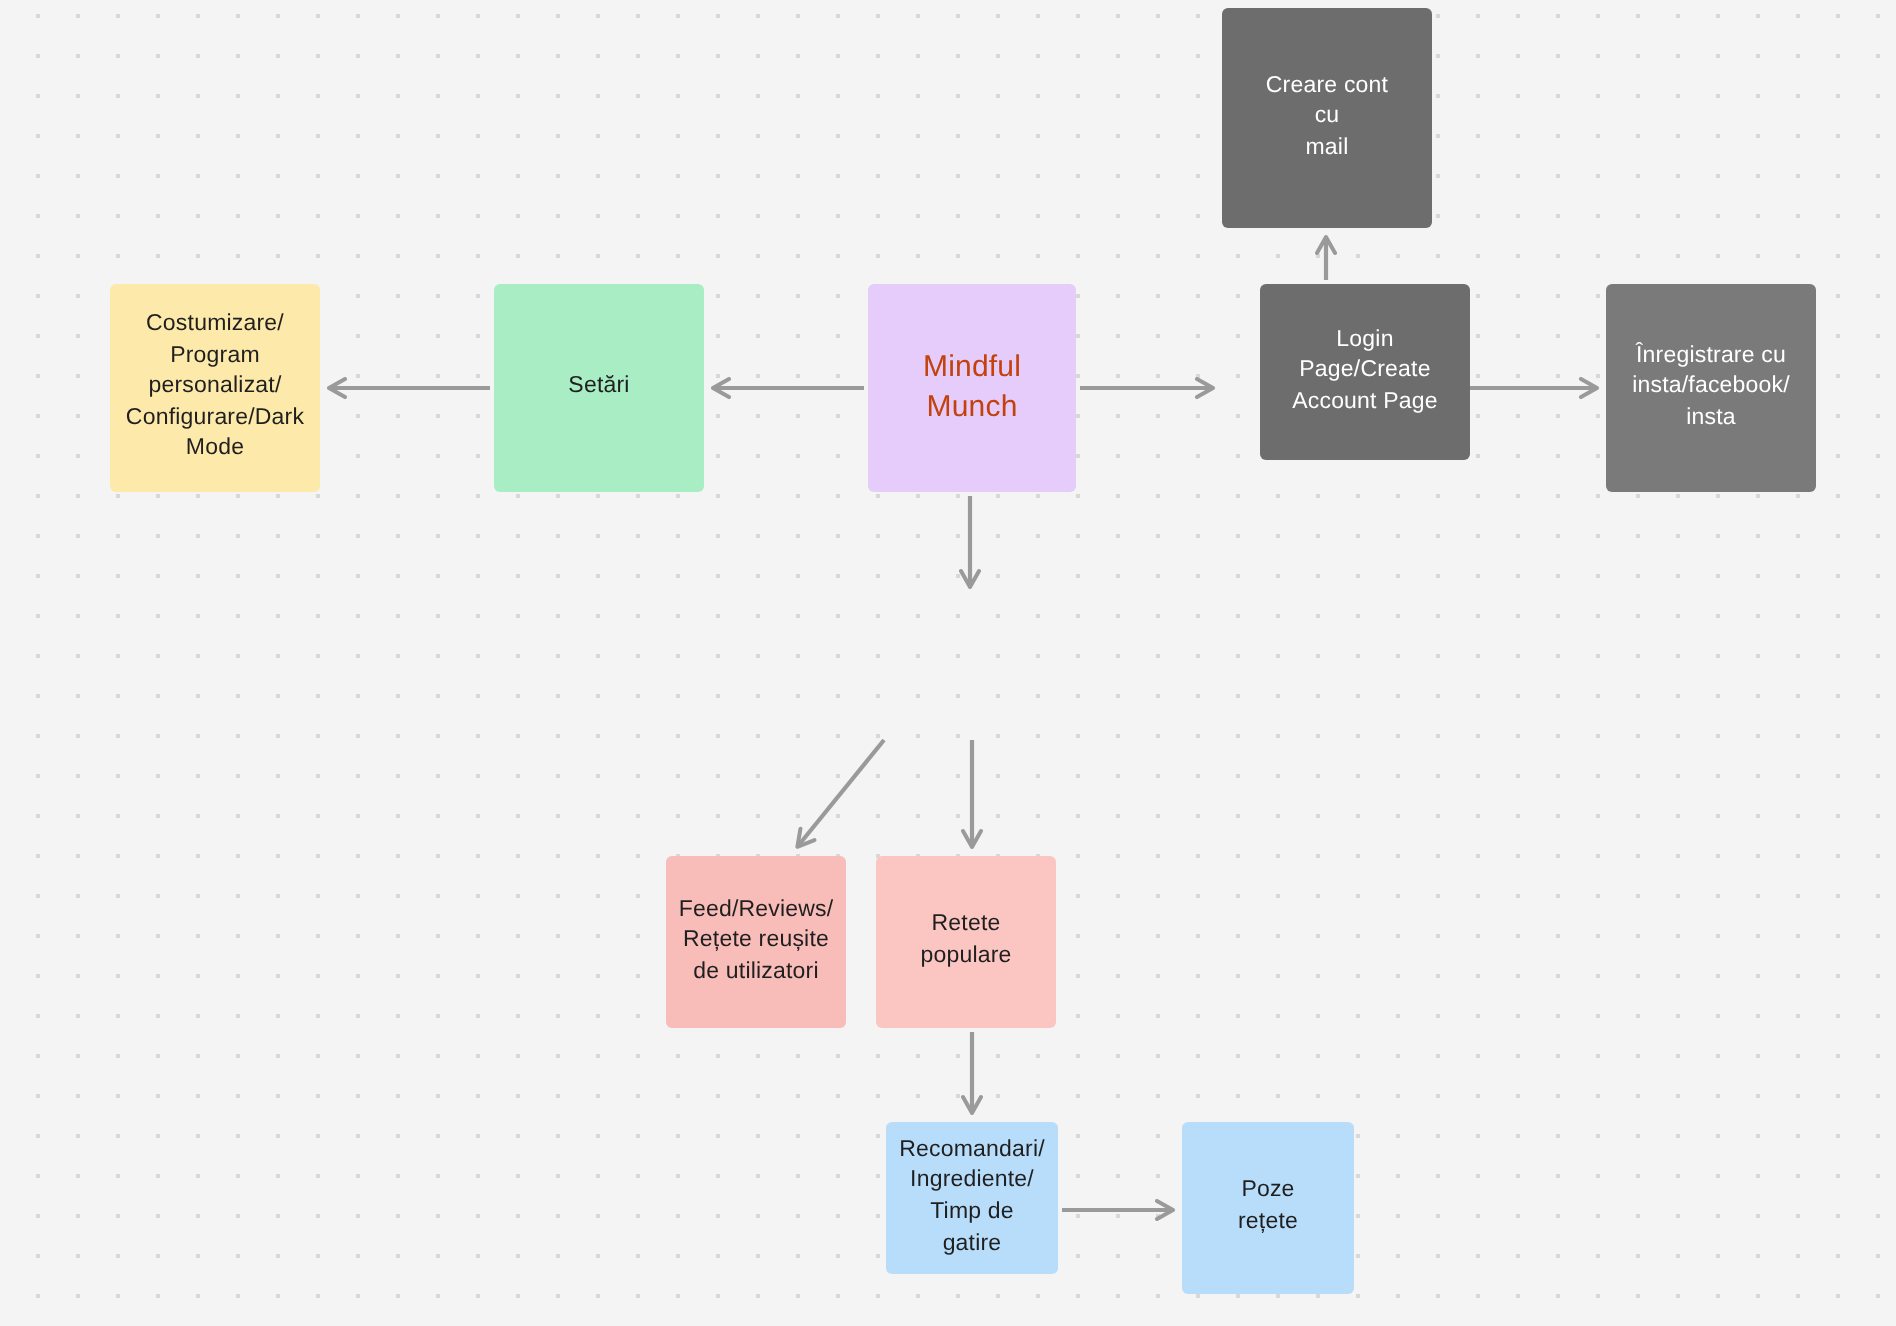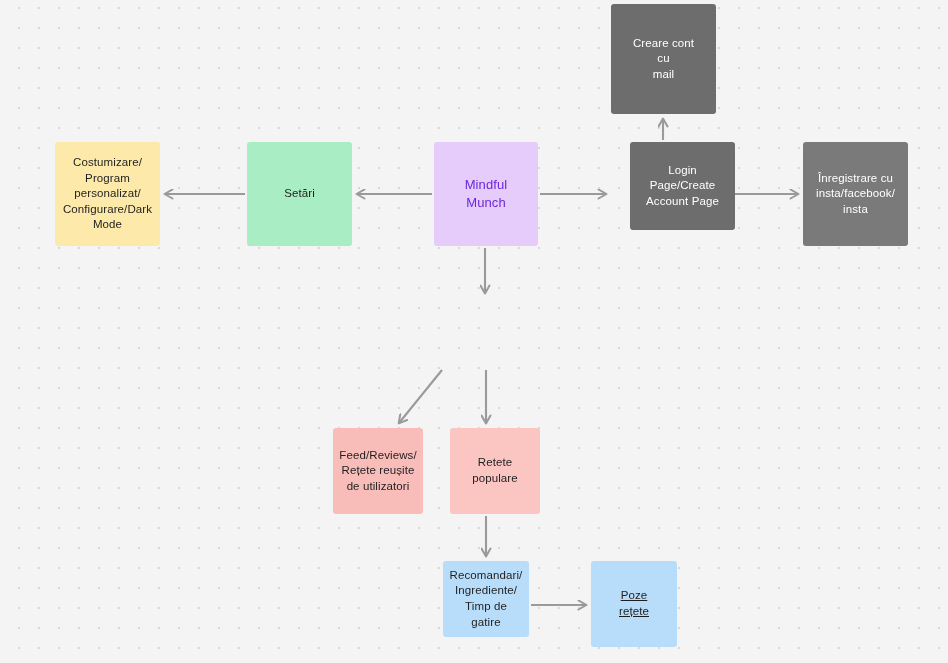--- a/index.html
+++ b/index.html
@@ -35,22 +35,22 @@
     border-radius: 3px;
     padding: 4px 16px;
     line-height: 1.35;
     white-space: pre-line;
     font-size: 11.5px;
     color: #1f1f1f;
     letter-spacing: 0.1px;
   }
   .node.dark { color: #ffffff; }
   .node.title {
-    font-size: 13px;
-    color: #6d28d9;
+    font-size: 15px;
+    color: #c2410c;
   }
 </style>
 </head>
 <body>
 
 <div id="canvas">
 
   <svg id="edges" viewBox="0 0 948 663" xmlns="http://www.w3.org/2000/svg">
     <defs>
       <marker id="ah" markerWidth="11" markerHeight="11" refX="9" refY="5.5" orient="auto" markerUnits="userSpaceOnUse">
@@ -100,22 +100,22 @@
 
   <div class="node dark" style="left:803px; top:142px; width:105px; height:104px; background:#7a7a7a;">Înregistrare cu
 insta/facebook/
 insta</div>
 
 
   <div class="node" style="left:333px; top:428px; width:90px; height:86px; background:#f8bcb9;">Feed/Reviews/
 Rețete reușite
 de utilizatori</div>
 
-  <div class="node" style="left:450px; top:428px; width:90px; height:86px; background:#fbc5c2;">Retete populare</div>
+  <div class="node" style="left:438px; top:428px; width:90px; height:86px; background:#fbc5c2;">Retete populare</div>
 
   <div class="node" style="left:443px; top:561px; width:86px; height:76px; background:#b8ddfb;">Recomandari/
 Ingrediente/
 Timp de
 gatire</div>
 
-  <div class="node" style="left:591px; top:561px; width:86px; height:86px; background:#b8ddfb;text-decoration:underline;">Poze rețete</div>
+  <div class="node" style="left:591px; top:561px; width:86px; height:86px; background:#b8ddfb;">Poze rețete</div>
 
 </div>
 
 </body></html>

